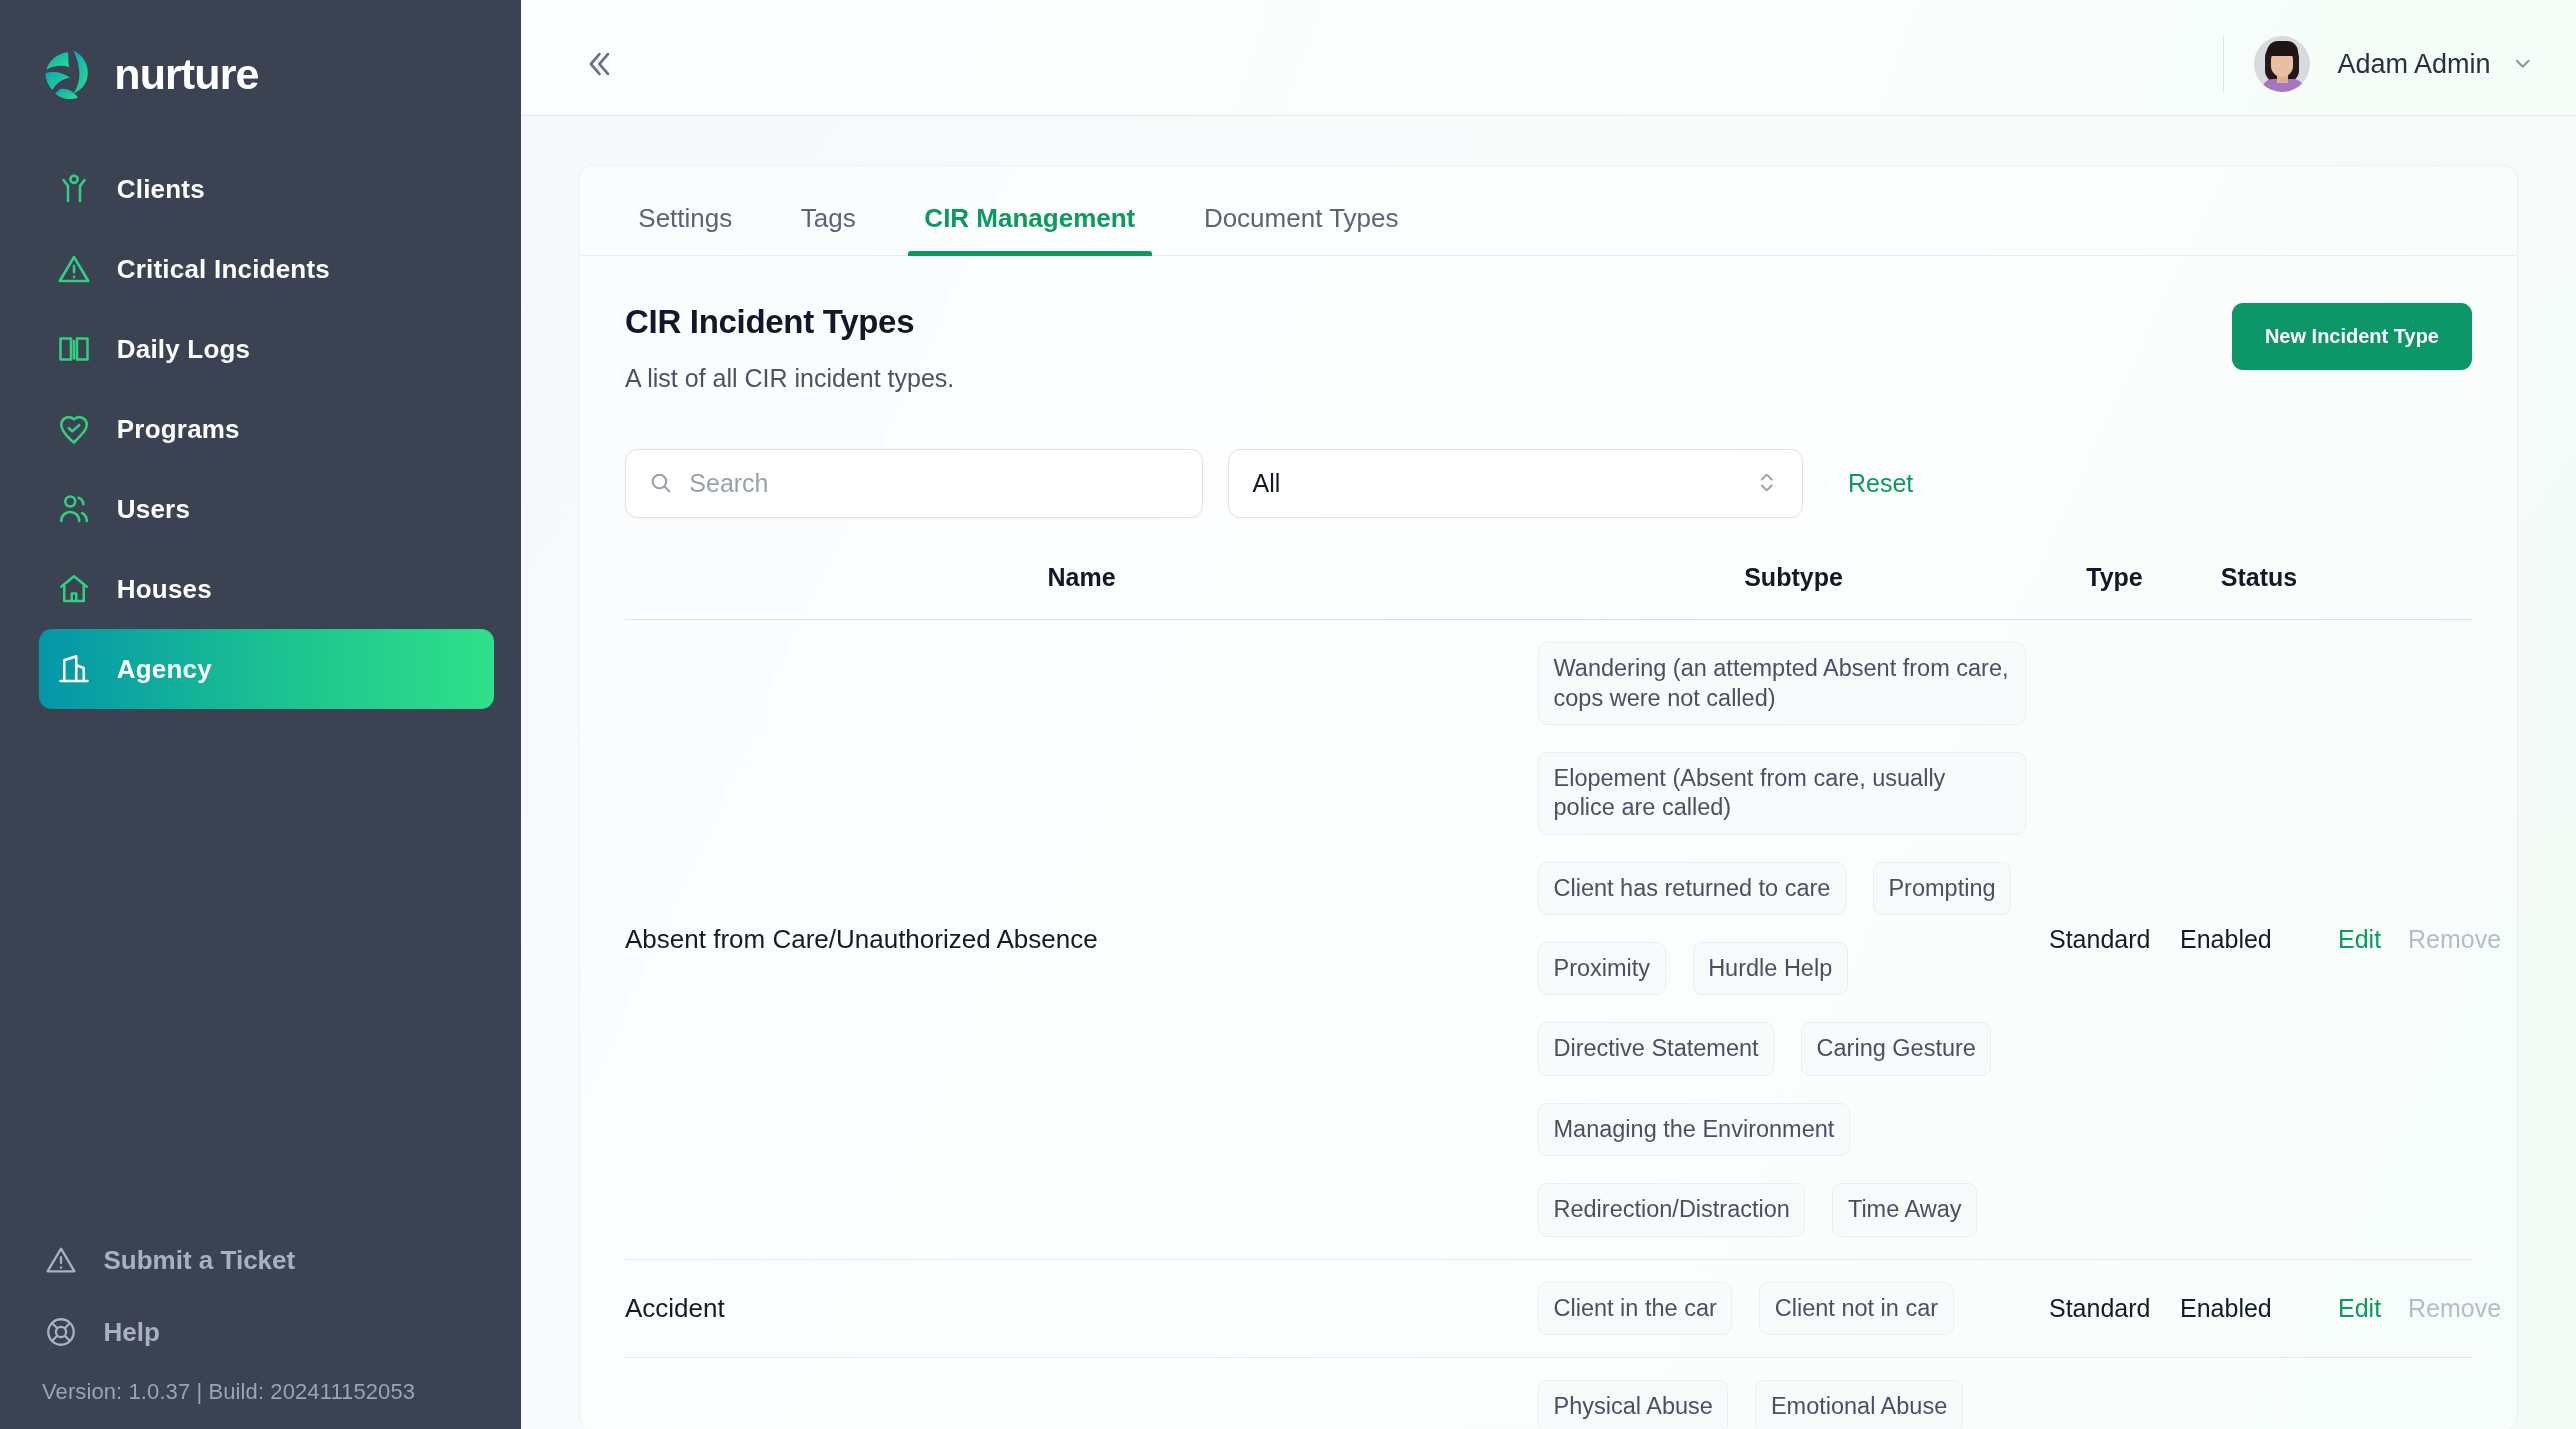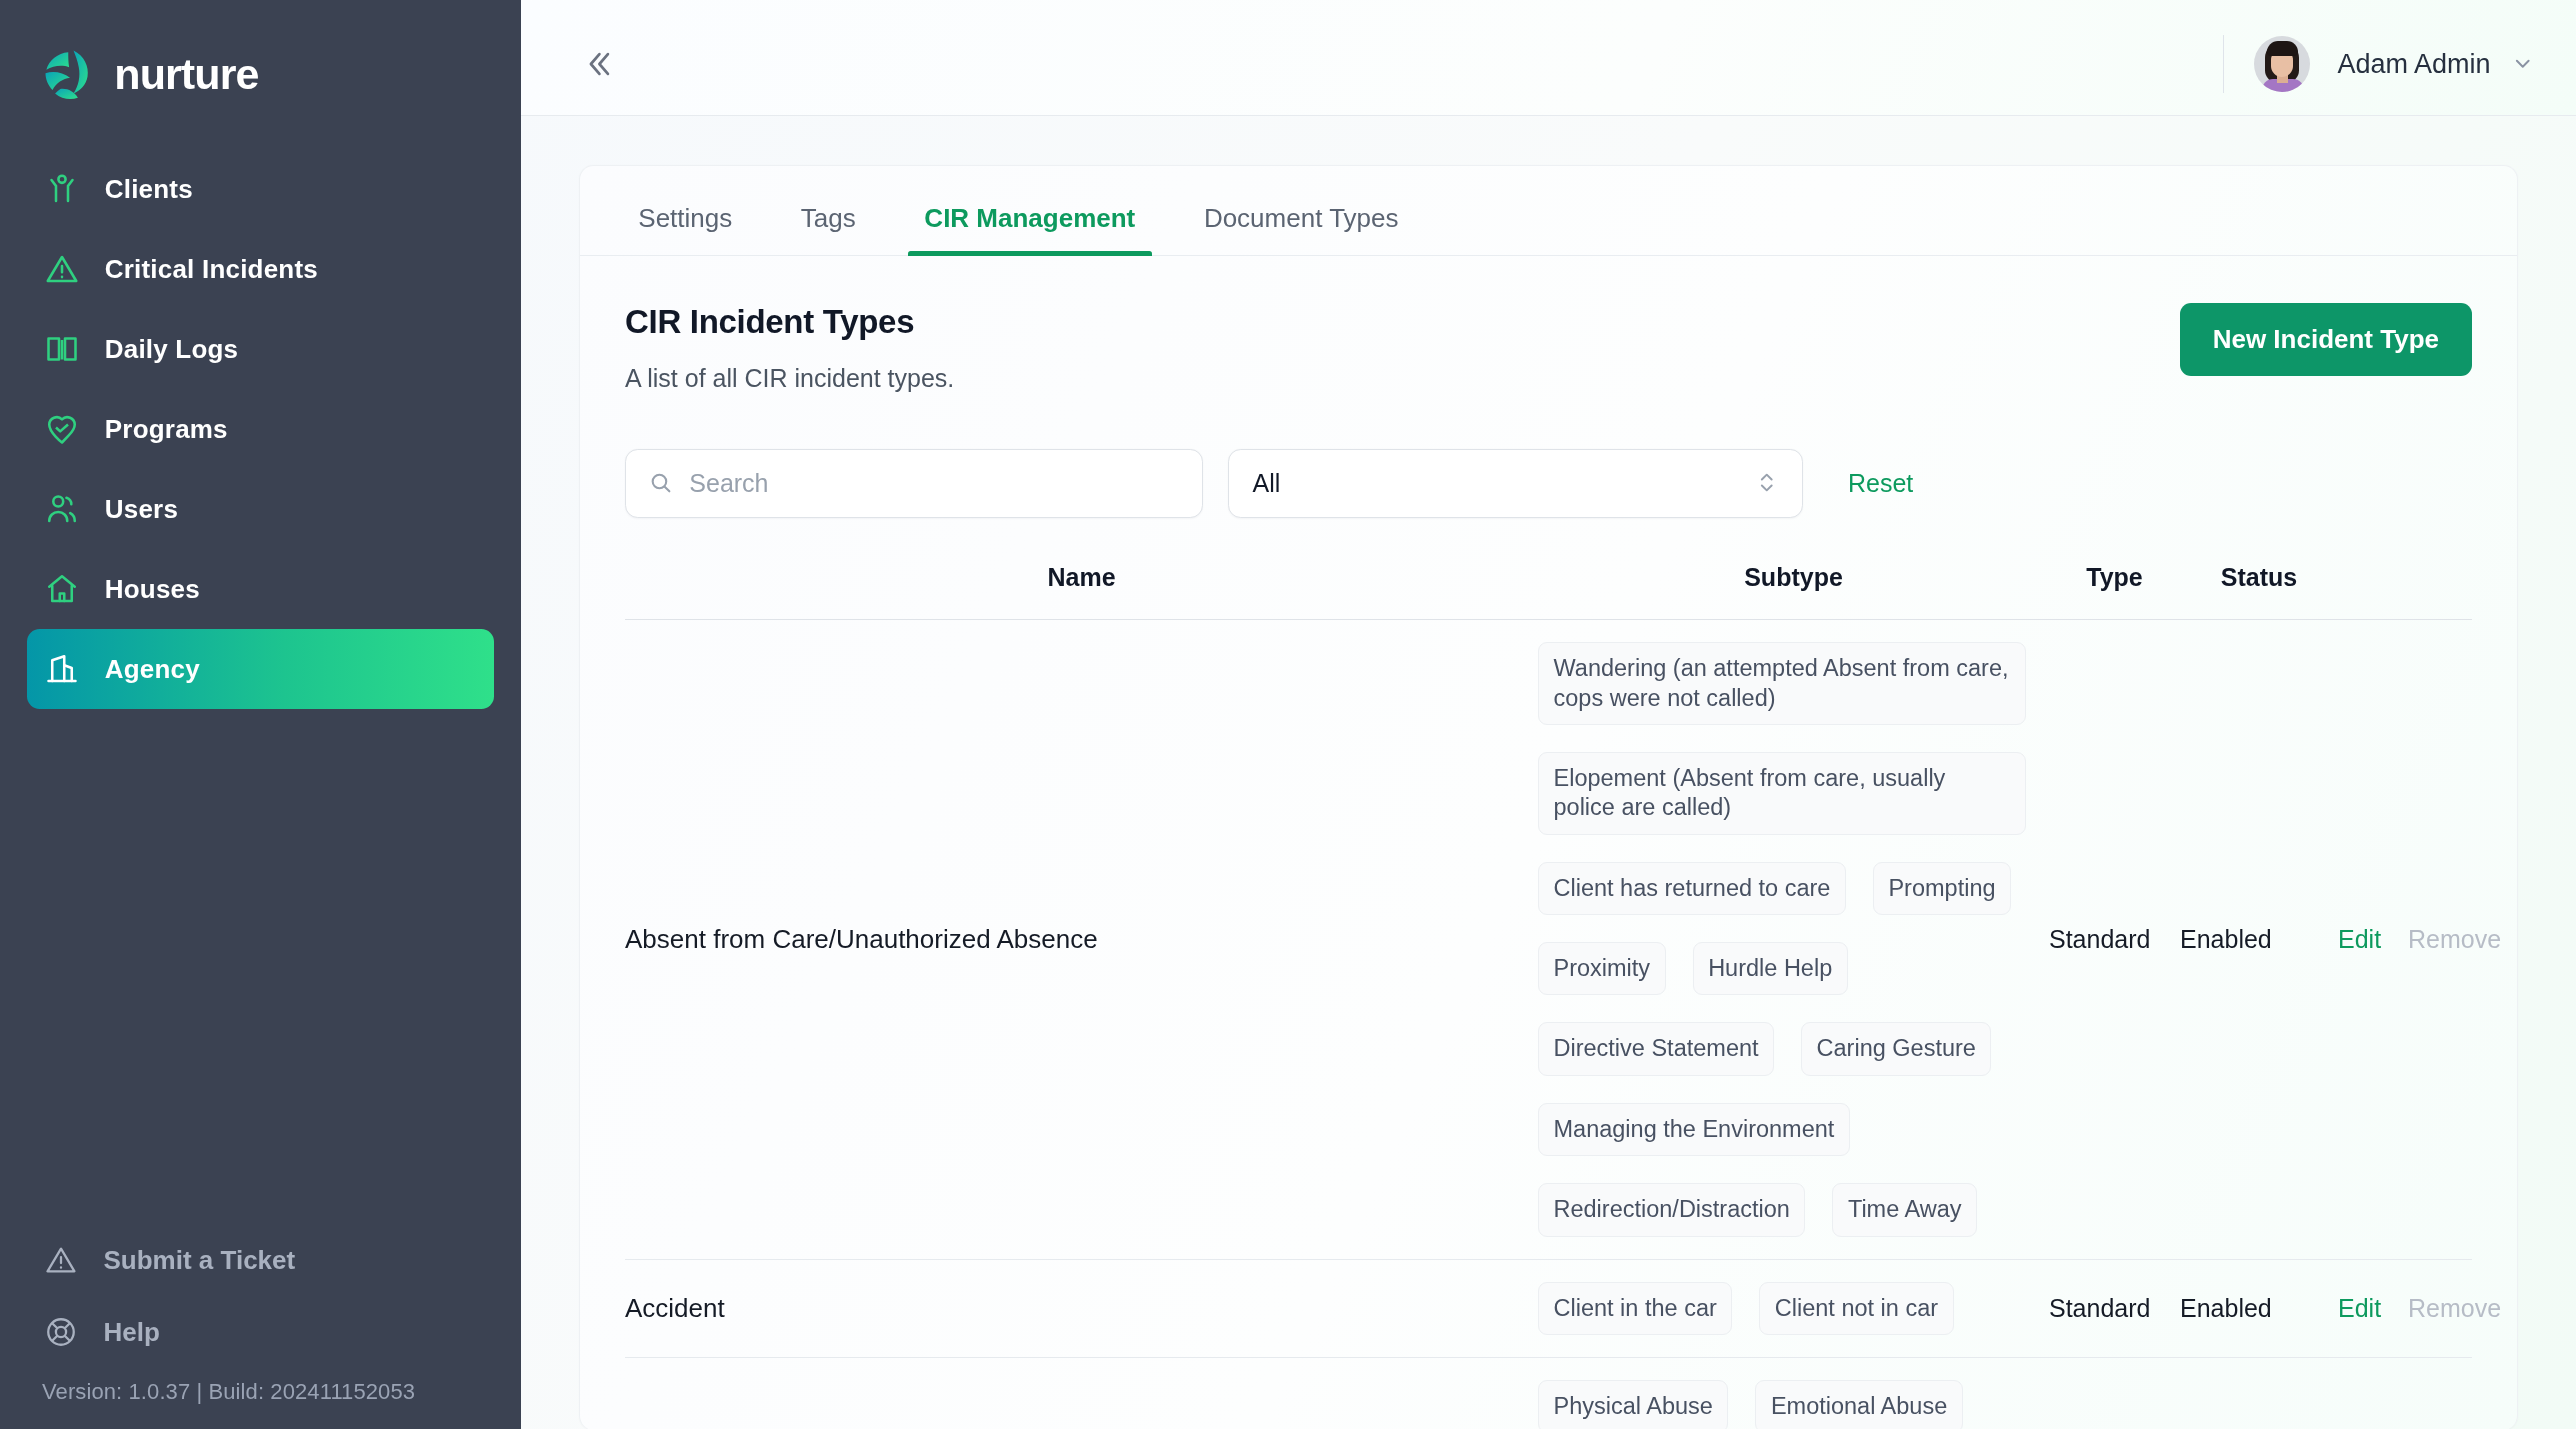--- a/index.html
+++ b/index.html
@@ -18,21 +18,21 @@
     display: flex; flex-direction: column;
     position: relative;
   }
   .logo-row {
     display: flex; align-items: center; gap: 16.3px;
     padding: 33px 0 0 42px; height: 116px;
   }
   .logo-mark { width: 56px; height: 56px; flex: 0 0 56px; }
   .logo-text { color: #ffffff; font-size: 43px; font-weight: 700; letter-spacing: -0.9px; }
 
-  .nav { margin-top: 33px; display: flex; flex-direction: column; gap: 0; }
+  .nav { margin-top: 33px; display: flex; flex-direction: column; gap: 0; padding-left: 12px; }
   .nav-item {
     display: flex; align-items: center; gap: 23.5px;
     height: 80px; margin: 0 27px; padding-left: 16.3px;
     border-radius: 12.7px; cursor: pointer;
   }
   .nav-item .ico { width: 38px; height: 38px; flex: 0 0 38px; display: flex; align-items: center; justify-content: center; }
   .nav-item .lbl { color: #ffffff; font-size: 26px; font-weight: 700; letter-spacing: 0.2px; }
   .nav-item.active {
     background: linear-gradient(90deg, #0496a8 0%, #1dc48f 55%, #2fe08a 100%);
   }
@@ -103,21 +103,21 @@
     height: 4.5px; background: #0d9a5e; border-radius: 2.7px 2.7px 0 0;
   }
 
   .panel { padding: 47px 45px 0 45px; flex: 1 1 auto; overflow: hidden; }
 
   .panel-head { display: flex; justify-content: space-between; align-items: flex-start; }
   .panel-title { font-size: 33px; font-weight: 700; color: #111827; letter-spacing: -0.3px; }
   .panel-sub { font-size: 25px; color: #4a5461; margin-top: 23.5px; }
   .primary-btn {
     background: #0d9668; color: #ffffff;
-    font-size: 26px; font-weight: 700;
+    font-size: 20px; font-weight: 700;
     border: none; border-radius: 11px;
     padding: 23.5px 33px; cursor: pointer;
     white-space: nowrap; line-height: 1;
   }
 
   .filters { display: flex; align-items: center; gap: 25px; margin-top: 56px; }
   .search-wrap {
     width: 578px; height: 69px; background: #ffffff;
     border: 0.9px solid #dfe3e8; border-radius: 12.7px;
     display: flex; align-items: center; padding: 0 22px; gap: 16.3px;

